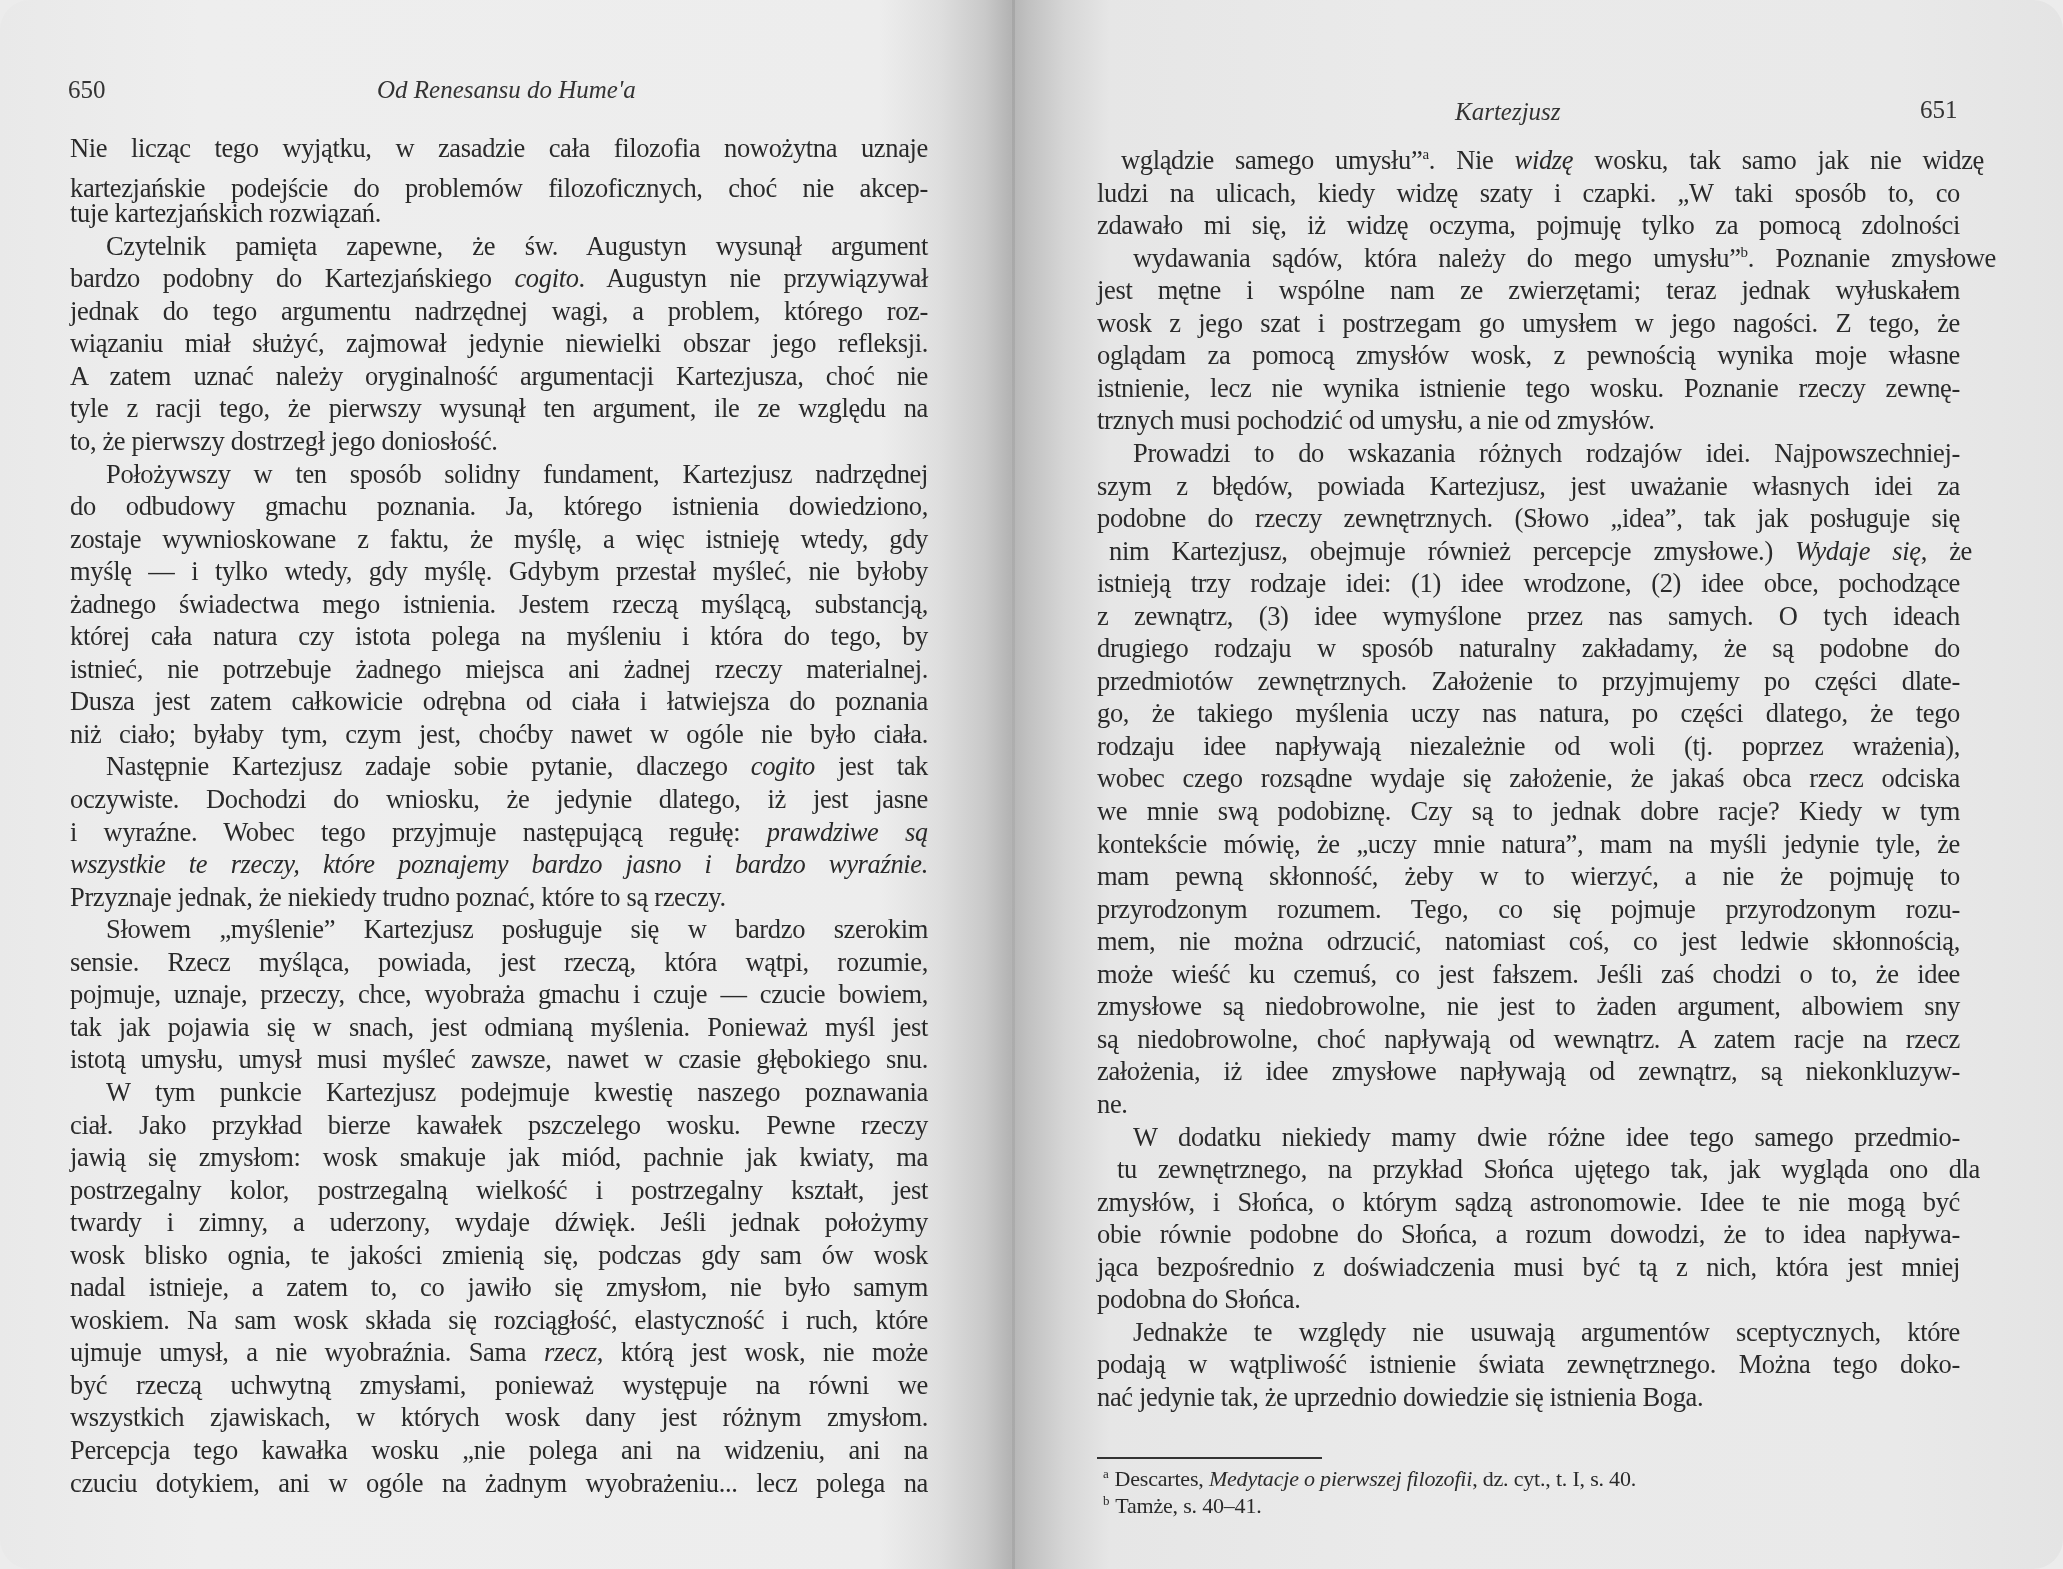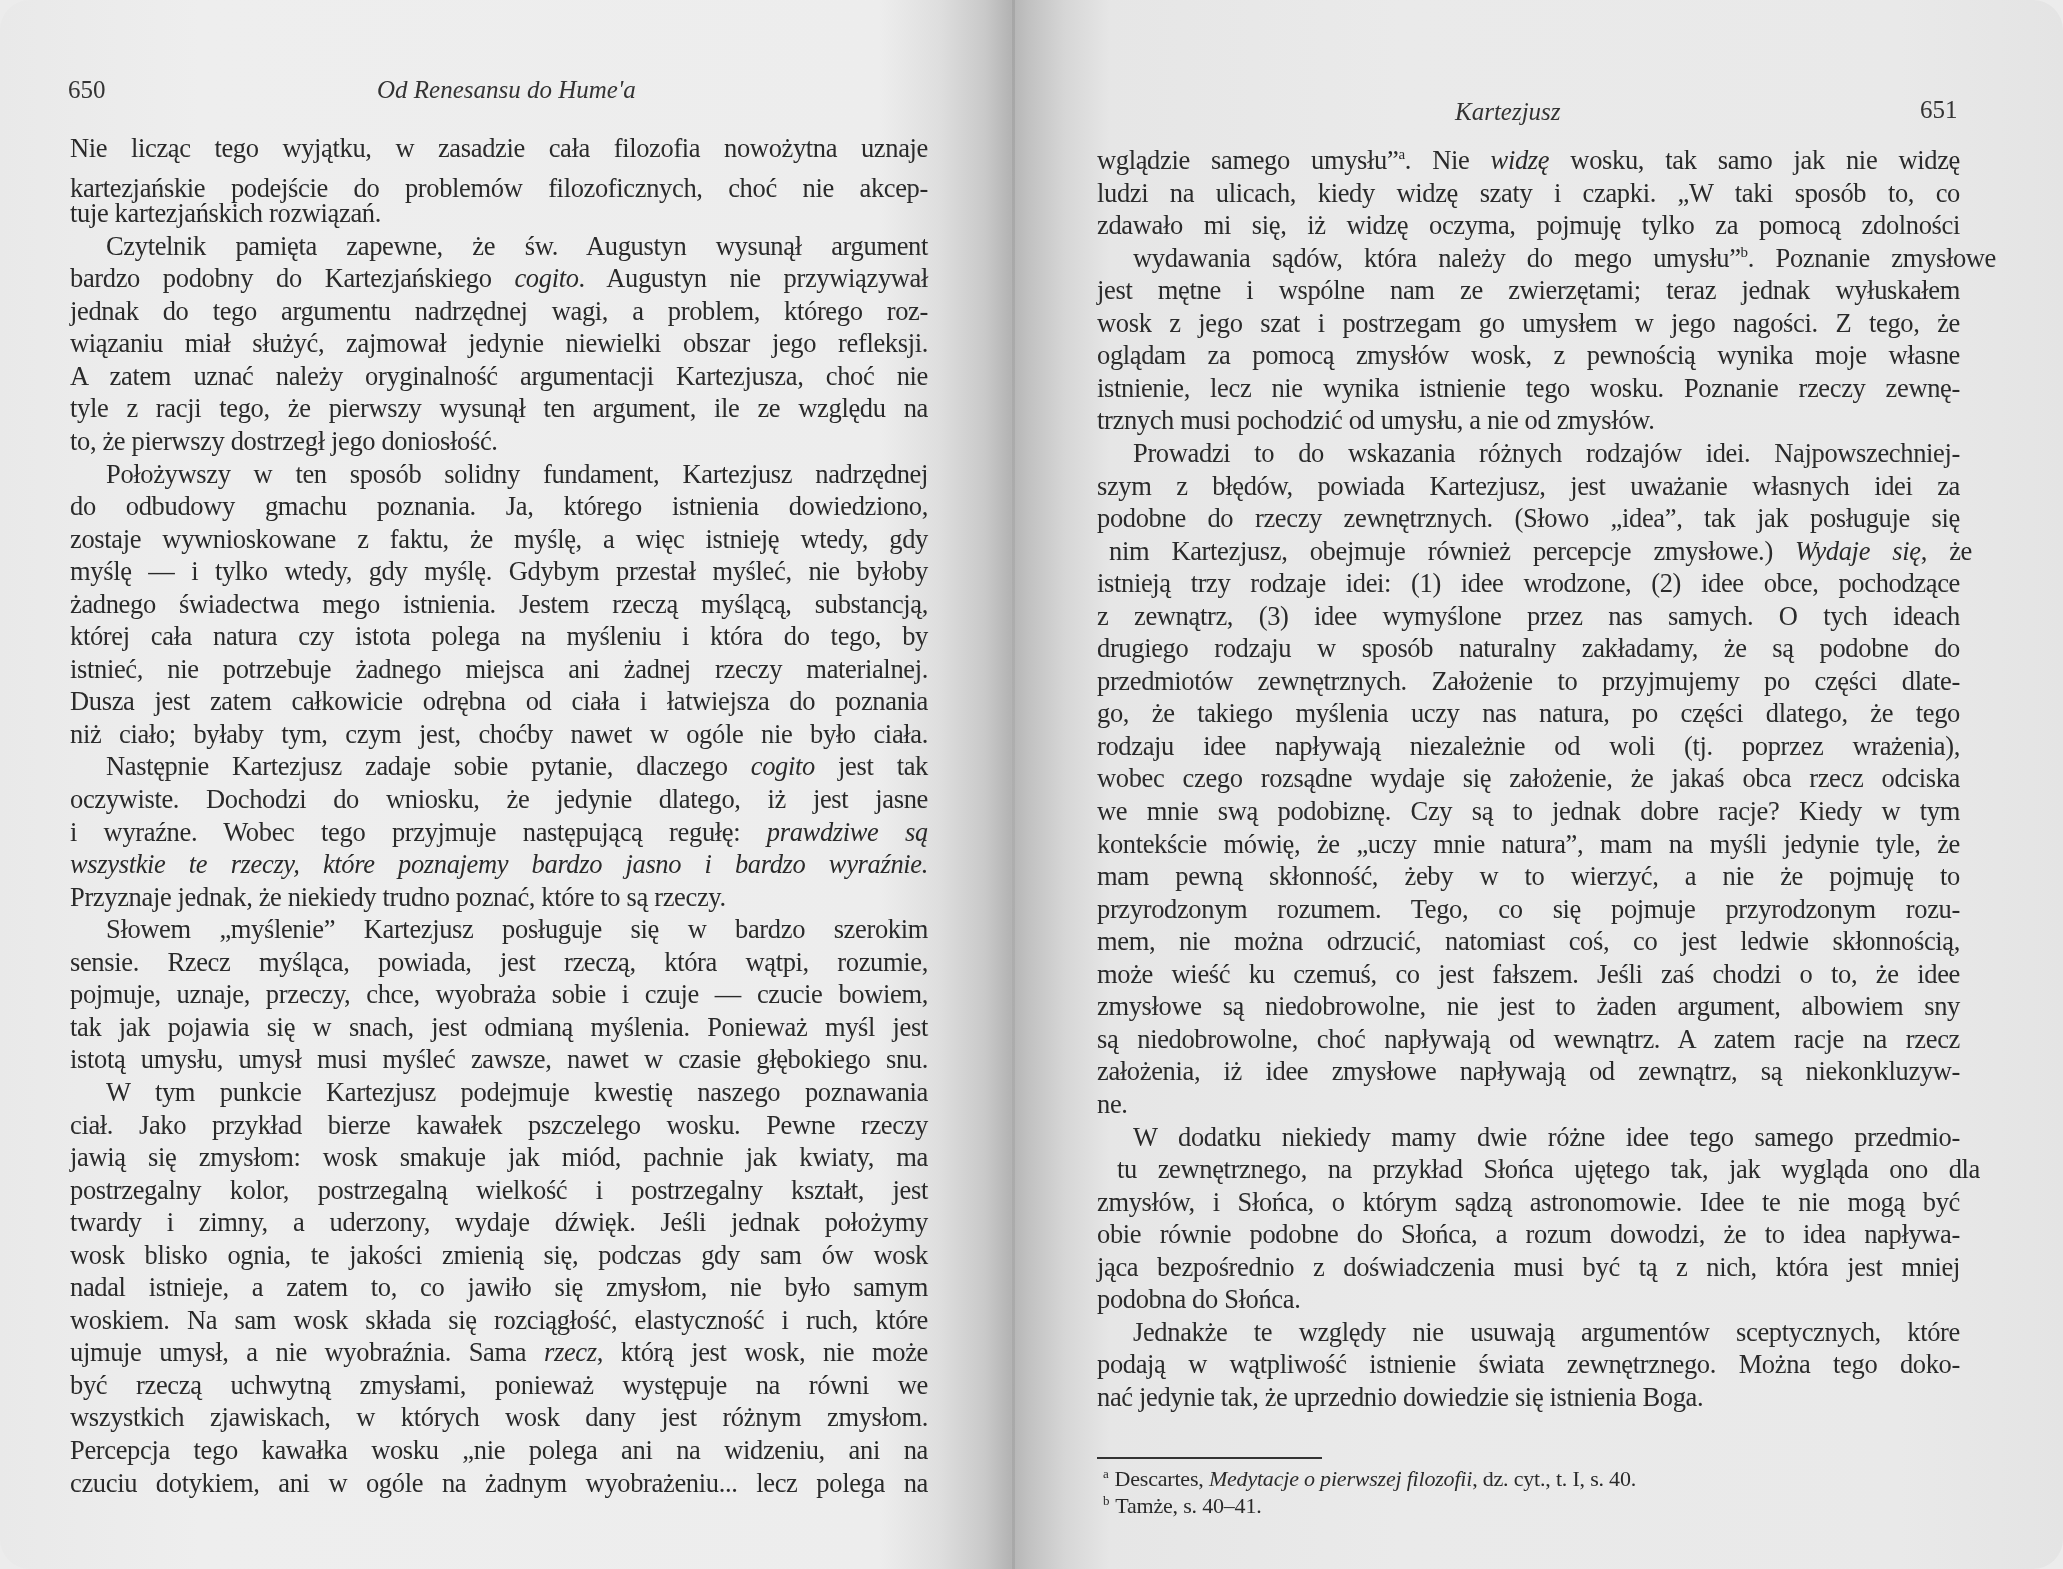--- a/index.html
+++ b/index.html
@@ -69,21 +69,21 @@
         <div class="line" style="top: 520.8px; width: 100%;"><span>istnieć, nie potrzebuje żadnego miejsca ani żadnej rzeczy materialnej.</span></div>
         <div class="line" style="top: 553.35px; width: 100%;"><span>Dusza jest zatem całkowicie odrębna od ciała i łatwiejsza do poznania</span></div>
         <div class="line" style="top: 585.9px; width: 100%;"><span>niż ciało; byłaby tym, czym jest, choćby nawet w ogóle nie było ciała.</span></div>
         <div class="line indent" style="top: 618.45px; width: 100%;"><span>Następnie Kartezjusz zadaje sobie pytanie, dlaczego </span><span class="it">cogito</span><span> jest tak</span></div>
         <div class="line" style="top: 651px; width: 100%;"><span>oczywiste. Dochodzi do wniosku, że jedynie dlatego, iż jest jasne</span></div>
         <div class="line" style="top: 683.55px; width: 100%;"><span>i wyraźne. Wobec tego przyjmuje następującą regułę: </span><span class="it">prawdziwe są</span></div>
         <div class="line" style="top: 716.1px; width: 100%;"><span class="it">wszystkie te rzeczy, które poznajemy bardzo jasno i bardzo wyraźnie.</span></div>
         <div class="line last" style="top: 748.65px; width: 100%;"><span>Przyznaje jednak, że niekiedy trudno poznać, które to są rzeczy.</span></div>
         <div class="line indent" style="top: 781.2px; width: 100%;"><span>Słowem „myślenie” Kartezjusz posługuje się w bardzo szerokim</span></div>
         <div class="line" style="top: 813.75px; width: 100%;"><span>sensie. Rzecz myśląca, powiada, jest rzeczą, która wątpi, rozumie,</span></div>
-        <div class="line" style="top: 846.3px; width: 100%;"><span>pojmuje, uznaje, przeczy, chce, wyobraża sobie i czuje — czucie bowiem,</span></div>
+        <div class="line" style="top: 846.3px; width: 100%;"><span>pojmuje, uznaje, przeczy, chce, wyobraża gmachu i czuje — czucie bowiem,</span></div>
         <div class="line" style="top: 878.85px; width: 100%;"><span>tak jak pojawia się w snach, jest odmianą myślenia. Ponieważ myśl jest</span></div>
         <div class="line" style="top: 911.4px; width: 100%;"><span>istotą umysłu, umysł musi myśleć zawsze, nawet w czasie głębokiego snu.</span></div>
         <div class="line indent" style="top: 943.95px; width: 100%;"><span>W tym punkcie Kartezjusz podejmuje kwestię naszego poznawania</span></div>
         <div class="line" style="top: 976.5px; width: 100%;"><span>ciał. Jako przykład bierze kawałek pszczelego wosku. Pewne rzeczy</span></div>
         <div class="line" style="top: 1009.05px; width: 100%;"><span>jawią się zmysłom: wosk smakuje jak miód, pachnie jak kwiaty, ma</span></div>
         <div class="line" style="top: 1041.6px; width: 100%;"><span>postrzegalny kolor, postrzegalną wielkość i postrzegalny kształt, jest</span></div>
         <div class="line" style="top: 1074.15px; width: 100%;"><span>twardy i zimny, a uderzony, wydaje dźwięk. Jeśli jednak położymy</span></div>
         <div class="line" style="top: 1106.7px; width: 100%;"><span>wosk blisko ognia, te jakości zmienią się, podczas gdy sam ów wosk</span></div>
         <div class="line" style="top: 1139.25px; width: 100%;"><span>nadal istnieje, a zatem to, co jawiło się zmysłom, nie było samym</span></div>
         <div class="line" style="top: 1171.8px; width: 100%;"><span>woskiem. Na sam wosk składa się rozciągłość, elastyczność i ruch, które</span></div>
@@ -94,21 +94,21 @@
         <div class="line" style="top: 1334.55px; width: 100%;"><span>czuciu dotykiem, ani w ogóle na żadnym wyobrażeniu... lecz polega na</span></div>
       </div>
   </div>
 
   <div class="page page-right">
     <div class="header">
       <span class="title" style="left:425px; top:98px;">Kartezjusz</span>
       <span class="num" style="left:890px; top:96px;">651</span>
     </div>
     <div class="body" id="right-body" style="left:67px; top:144px; width:863px;">
-        <div class="line" style="top: 0px; width: 100%;"><span>wglądzie samego umysłu”</span><sup>a</sup><span>. Nie </span><span class="it">widzę</span><span> wosku, tak samo jak nie widzę</span></div>
+        <div class="line" style="top: 0px; width: 100%; margin-left: 24px;"><span>wglądzie samego umysłu”</span><sup>a</sup><span>. Nie </span><span class="it">widzę</span><span> wosku, tak samo jak nie widzę</span></div>
         <div class="line" style="top: 32.55px; width: 100%;"><span>ludzi na ulicach, kiedy widzę szaty i czapki. „W taki sposób to, co</span></div>
         <div class="line" style="top: 65.1px; width: 100%;"><span>zdawało mi się, iż widzę oczyma, pojmuję tylko za pomocą zdolności</span></div>
         <div class="line" style="top: 97.65px; width: 100%; margin-left: 36px;"><span>wydawania sądów, która należy do mego umysłu”</span><sup>b</sup><span>. Poznanie zmysłowe</span></div>
         <div class="line" style="top: 130.2px; width: 100%;"><span>jest mętne i wspólne nam ze zwierzętami; teraz jednak wyłuskałem</span></div>
         <div class="line" style="top: 162.75px; width: 100%;"><span>wosk z jego szat i postrzegam go umysłem w jego nagości. Z tego, że</span></div>
         <div class="line" style="top: 195.3px; width: 100%;"><span>oglądam za pomocą zmysłów wosk, z pewnością wynika moje własne</span></div>
         <div class="line" style="top: 227.85px; width: 100%;"><span>istnienie, lecz nie wynika istnienie tego wosku. Poznanie rzeczy zewnę-</span></div>
         <div class="line last" style="top: 260.4px; width: 100%;"><span>trznych musi pochodzić od umysłu, a nie od zmysłów.</span></div>
         <div class="line indent" style="top: 292.95px; width: 100%;"><span>Prowadzi to do wskazania różnych rodzajów idei. Najpowszechniej-</span></div>
         <div class="line" style="top: 325.5px; width: 100%;"><span>szym z błędów, powiada Kartezjusz, jest uważanie własnych idei za</span></div>

